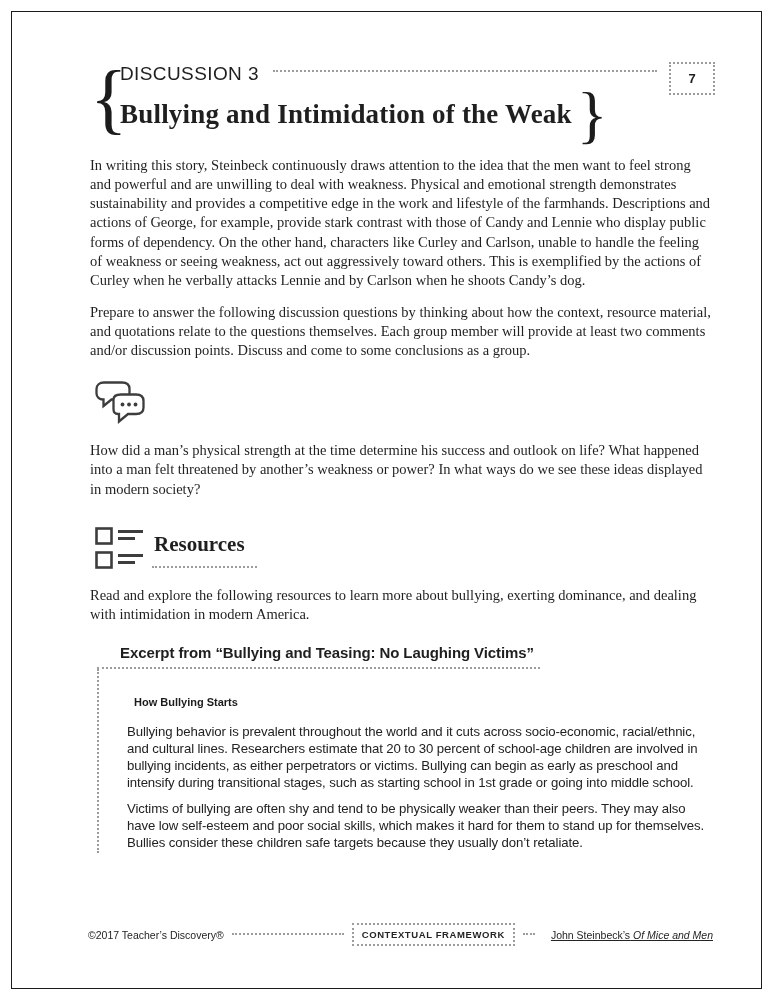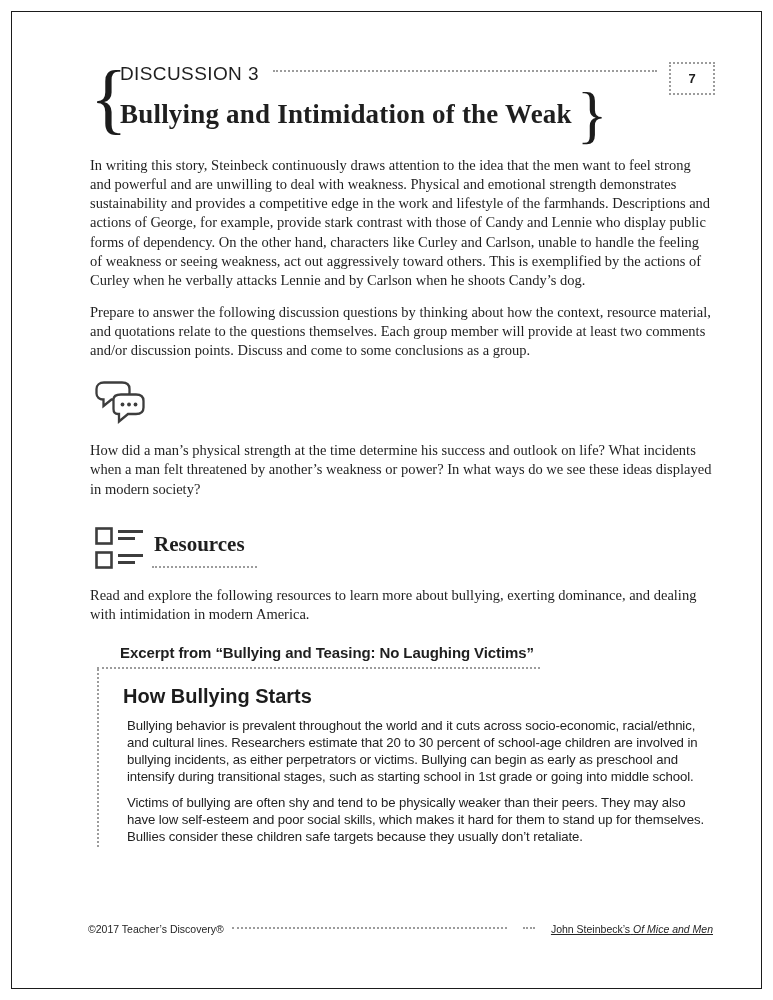--- a/index.html
+++ b/index.html
@@ -34,22 +34,22 @@
   .section-icon{flex:0 0 58px;display:flex;justify-content:flex-start;padding-left:4px;}
   .section-title{font-size:21px;font-weight:700;margin:0;padding:2px 12px 9px 2px;
         border-bottom:2.5px dotted #9c9c9c;}
   .question{margin-top:16px;}
 
   .excerpt{margin-top:20px;margin-left:7px;}
   .excerpt-title{font-family:"Liberation Sans",sans-serif;font-weight:700;font-size:15px;
         margin-left:23px;letter-spacing:-0.1px;}
   .excerpt-topline{width:443px;border-bottom:2.5px dotted #9c9c9c;margin-top:6px;}
   .excerpt-body{border-left:2.5px dotted #9c9c9c;padding:12px 0 2px 20px;}
-  .excerpt-sub{font-family:"Liberation Sans",sans-serif;font-weight:700;font-size:20px;
-        margin:4px;color:#1c1c1c;}
+  .excerpt-sub{font-family:"Liberation Sans",sans-serif;font-weight:700;font-size:11px;
+        margin:15px;color:#1c1c1c;}
   .excerpt-p{font-family:"Liberation Sans",sans-serif;font-size:13.2px;line-height:1.29;
         margin:9px 0 0 8px;color:#222;letter-spacing:-0.1px;}
   .citation{font-family:"Liberation Sans",sans-serif;font-size:9.5px;line-height:1.35;
         margin:11px 0 0 0;color:#3a3a3a;letter-spacing:-0.15px;}
 
   .footer{position:absolute;left:88px;right:60px;top:923px;display:flex;align-items:center;
         font-family:"Liberation Sans",sans-serif;font-size:10.5px;color:#242424;}
   .footer-dots{flex:1;border-bottom:2px dotted #9c9c9c;margin:0 8px;position:relative;top:-1px;}
   .footer-dots.small{flex:0 0 12px;}
   .framework{border:2px dotted #9c9c9c;padding:4px 8px;font-weight:700;font-size:9.5px;
@@ -90,21 +90,21 @@
       <span class="section-icon">
         <svg width="52" height="45" viewBox="0 0 52 45" aria-hidden="true">
           <path d="M10 2.5 H28 C33 2.5 35.5 5 35.5 9 V13 C35.5 17 33 19.5 28 19.5 H17.5 L9.5 26 L9.5 19.5 H9 C5.5 19.5 2.5 17 2.5 13.5 V9 C2.5 5.2 5.5 2.5 10 2.5 Z" fill="#ffffff" stroke="#3d3d3d" stroke-width="2.3"></path>
           <path d="M27 14.5 H42 C47 14.5 49.5 17 49.5 21 V27.5 C49.5 31.5 47 34 42 34 H34 L25 41.5 L25 34 H24 C21 34 19.5 32 19.5 29 V19.5 C19.5 16.5 22 14.5 27 14.5 Z" fill="#ffffff" stroke="#3d3d3d" stroke-width="2.3"></path>
           <circle cx="28.5" cy="24.5" r="1.9" fill="#3d3d3d"></circle>
           <circle cx="35" cy="24.5" r="1.9" fill="#3d3d3d"></circle>
           <circle cx="41.5" cy="24.5" r="1.9" fill="#3d3d3d"></circle>
         </svg>
       </span>
     </div>
-    <p class="body-p question">How did a man’s physical strength at the time determine his success and outlook on life? What incidents when a man felt threatened by another’s weakness or power? In what ways do we see these ideas displayed in modern society?</p>
+    <p class="body-p question">How did a man’s physical strength at the time determine his success and outlook on life? What happened into a man felt threatened by another’s weakness or power? In what ways do we see these ideas displayed in modern society?</p>
 
     <div class="section-head resources-head">
       <span class="section-icon">
         <svg width="50" height="48" viewBox="0 0 50 48" aria-hidden="true">
           <rect x="2.5" y="3.5" width="15" height="15" fill="none" stroke="#3d3d3d" stroke-width="2.6"></rect>
           <rect x="24" y="5" width="25" height="3" fill="#3d3d3d"></rect>
           <rect x="24" y="12" width="17" height="3" fill="#3d3d3d"></rect>
           <rect x="2.5" y="27.5" width="15" height="15" fill="none" stroke="#3d3d3d" stroke-width="2.6"></rect>
           <rect x="24" y="29" width="25" height="3" fill="#3d3d3d"></rect>
           <rect x="24" y="36" width="17" height="3" fill="#3d3d3d"></rect>
@@ -122,16 +122,17 @@
         <p class="excerpt-p">Bullying behavior is prevalent throughout the world and it cuts across socio-economic, racial/ethnic, and cultural lines. Researchers estimate that 20 to 30 percent of school-age children are involved in bullying incidents, as either perpetrators or victims. Bullying can begin as early as preschool and intensify during transitional stages, such as starting school in 1st grade or going into middle school.</p>
         <p class="excerpt-p">Victims of bullying are often shy and tend to be physically weaker than their peers. They may also have low self-esteem and poor social skills, which makes it hard for them to stand up for themselves. Bullies consider these children safe targets because they usually don’t retaliate.</p>
       </div>
     </div>
 
   </div>
 
   <footer class="footer">
     <span class="footer-copy">©2017 Teacher’s Discovery®</span>
     <span class="footer-dots"></span>
+    <span class="framework">CONTEXTUAL FRAMEWORK</span>
     <span class="footer-dots small"></span>
     <span class="footer-book"><span>John Steinbeck’s</span> <i>Of Mice and Men</i></span>
   </footer>
 </div>
 
 </body></html>

